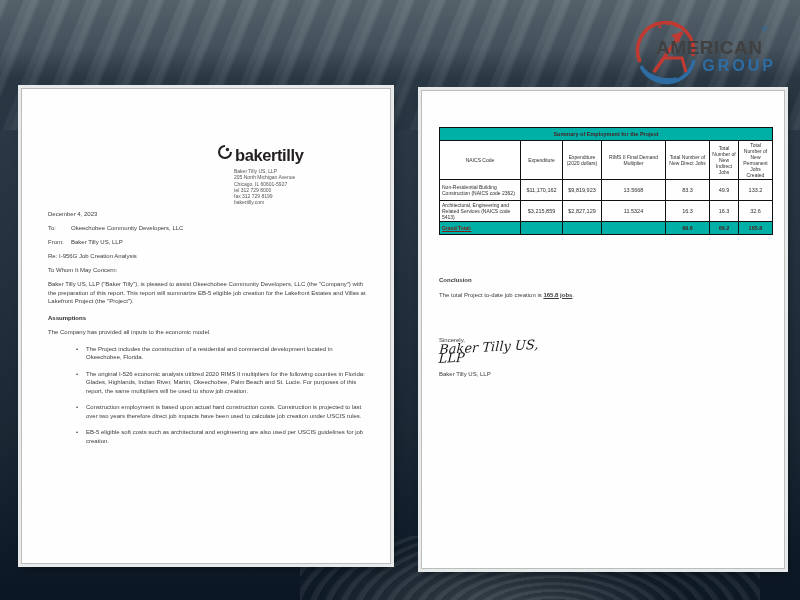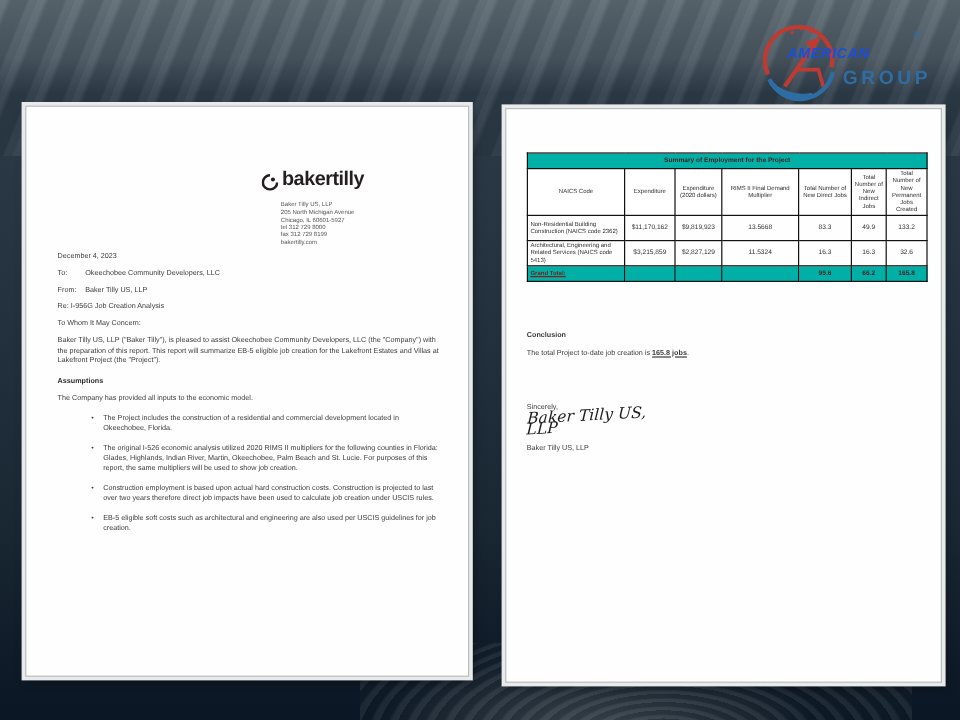--- a/index.html
+++ b/index.html
@@ -23,42 +23,42 @@
     background:repeating-radial-gradient(ellipse 330px 150px at 55% 130%,
       rgba(150,158,160,.30) 0 5px, rgba(28,38,46,.32) 8px 15px);
     opacity:.45;
   }
 
   
   .ag-logo{position:absolute;top:10px;right:8px;width:162px;height:80px;}
   .ag-logo svg{position:absolute;left:0;top:0;}
   .ag-word{
     position:absolute;left:26px;top:27px;
-    font-size:12px;font-weight:bold;font-style:italic;
-    color:#1d4ed8;letter-spacing:.5px;white-space:nowrap;
+    font-size:19px;font-weight:bold;
+    color:#404040;letter-spacing:.5px;white-space:nowrap;
   }
   .ag-group{
     position:absolute;right:16px;top:47px;
     font-size:16px;font-weight:bold;color:#2e6da4;letter-spacing:3px;
   }
   .ag-burst{position:absolute;right:24px;top:14px;font-size:9px;color:#2e6da4;}
 
   
   .page{
     position:absolute;background:#fefefe;
     box-shadow:0 0 0 1px #b9bdc0, 0 0 0 4px #e9eaea, 3px 4px 9px rgba(0,0,0,.55);
     color:#3a3a3a;
   }
   .page-left{left:22px;top:89px;width:368px;height:474px;}
   .page-right{left:422px;top:91px;width:362px;height:477px;}
 
   
   .letter-body{padding:0 24px 0 26px;font-size:6px;line-height:8.5px;color:#3c3c3c;}
   .letterhead{width:92px;margin:56px 40px 0 auto;}
-  .bt-row{display:flex;align-items:flex-start;gap:3px;margin-left:-16px;}
+  .bt-row{display:flex;align-items:flex-end;gap:3px;margin-left:-16px;}
   .bt-name{font-size:16.5px;font-weight:bold;color:#231f20;letter-spacing:-.4px;}
   .bt-address{margin-top:9px;font-size:5px;line-height:6.3px;color:#555;}
   .date-line{margin-top:4px;}
   .meta-line{margin-top:5.5px;}
   .meta-label{display:inline-block;width:23px;}
   .para{margin-top:6px;}
   .heading{margin-top:8px;font-weight:bold;color:#2e2e2e;}
   ul.assump{margin:4px 0 0 0;padding-left:30px;list-style:none;}
   ul.assump li{position:relative;margin-top:8px;padding-left:8px;}
   ul.assump li::before{content:"•";position:absolute;left:-2px;top:0;font-size:6px;}

